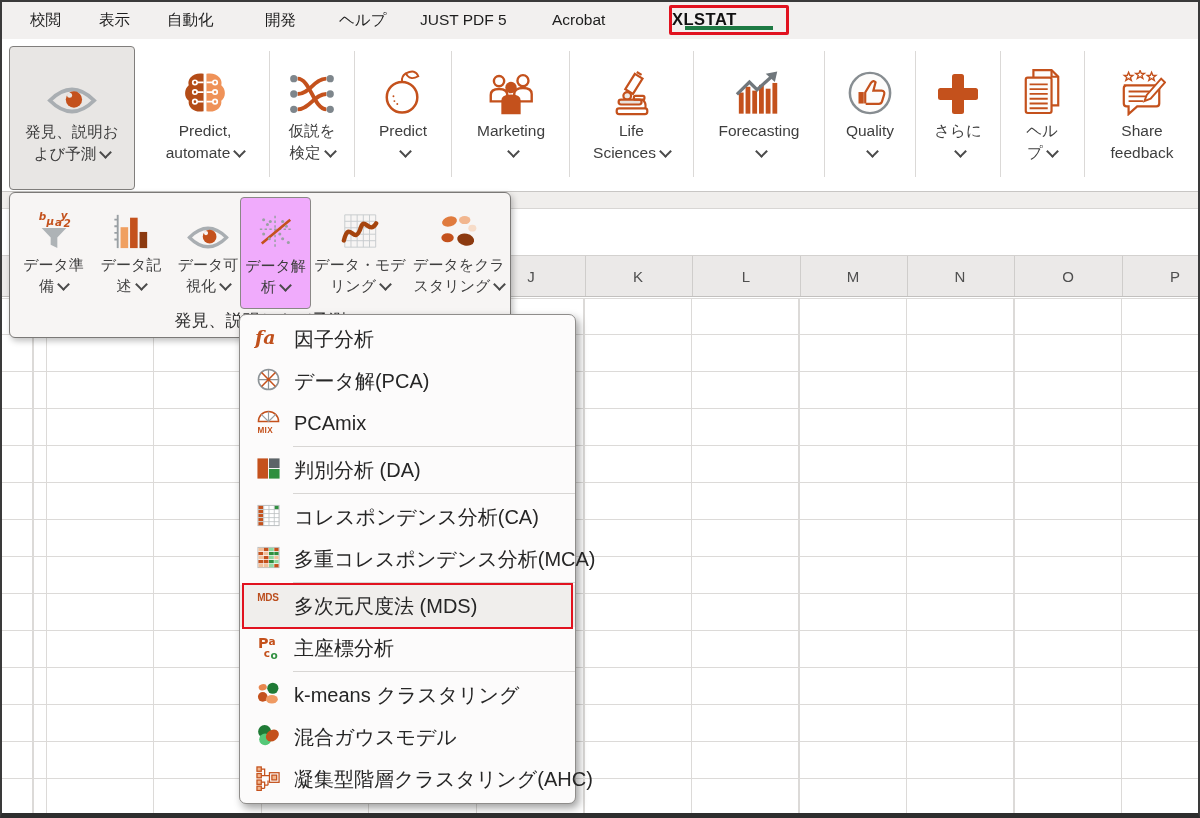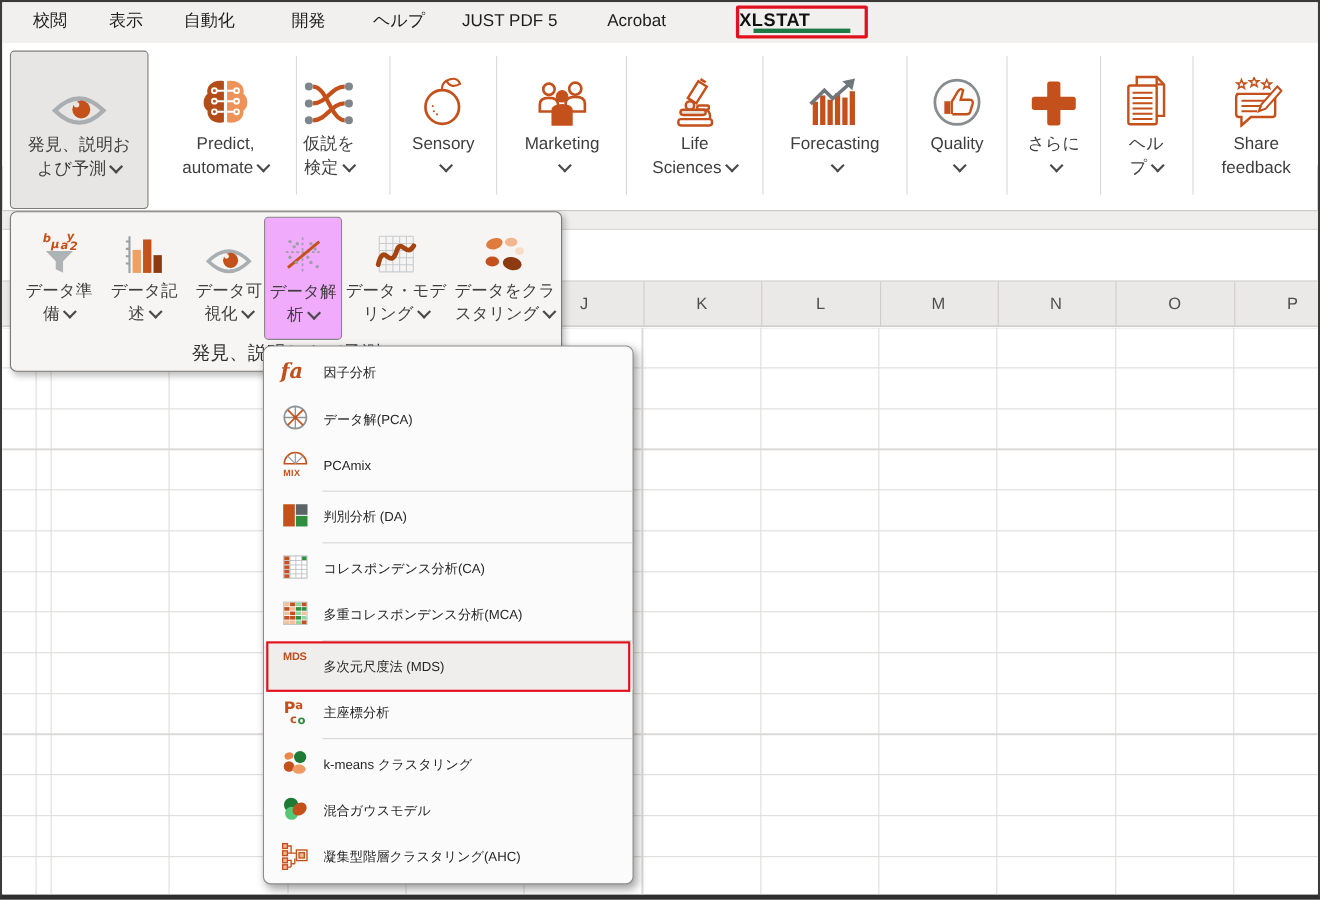--- a/index.html
+++ b/index.html
@@ -45,21 +45,21 @@
   .picon{height:50px;display:flex;align-items:flex-end;justify-content:center;padding-top:4px;}
   .plab{font-size:15px;line-height:21px;color:#3e3e3e;margin-top:3px;white-space:nowrap;}
   .pfooter{position:absolute;left:0;right:0;bottom:5px;text-align:center;font-size:17px;color:#2f2f2f;}
   
   .submenu{position:absolute;left:237px;top:312px;width:337px;height:490px;box-sizing:border-box;
     background:#fcfbfb;border:1px solid #8f8d8b;border-radius:7px;z-index:20;
     box-shadow:3px 4px 9px rgba(0,0,0,.38);padding-top:3px;}
   .mitem{display:flex;align-items:center;height:42px;padding-left:13px;position:relative;cursor:default;}
   .mitem.hl{background:#f0eeec;}
   .micon{width:30px;height:28px;display:flex;justify-content:center;margin-right:11px;flex:none;}
-  .mlabel{font-size:12px;color:#262626;white-space:nowrap;}
+  .mlabel{font-size:20px;color:#262626;white-space:nowrap;}
   .msep{height:1px;background:#d8d6d4;margin:2px 0 2px 53px;}
   .redbox{position:absolute;left:2px;right:2px;top:-2px;bottom:-2px;border:2.5px solid #e1121f;pointer-events:none;}
   .txticon{font-weight:bold;color:#bb4e1e;}
 </style>
 </head>
 <body>
 
 <div class="screen">
 
   <div class="sheet">
@@ -131,21 +131,21 @@
               <circle cx="34.5" cy="22" r="2.3"></circle>
               <circle cx="34.5" cy="32" r="2.3"></circle>
             <path d="M15.8,12 H22.5 M15.8,22 H22.5 M15.8,32 H22.5 M32.2,12 H25.5 M32.2,22 H25.5 M32.2,32 H25.5"></path>
           </g>
         </svg>
       </div>
       <div class="rlab"><span>Predict,</span><br>
         <span>automate</span><span class="chev"></span></div>
     </div>
 
-    <div class="rbtn" style="left:256px;width:82px">
+    <div class="rbtn" style="left:269px;width:82px">
       <div class="ricon">
         <svg width="46" height="44" viewBox="0 0 48 44">
           <g stroke="#c4511c" stroke-width="4" fill="none">
             <path d="M9,6 C22,6 26,38 39,38"></path>
             <path d="M9,22 C22,22 26,6 39,6"></path>
             <path d="M9,38 C22,38 26,22 39,22"></path>
           </g>
           <g fill="#7e868c">
             <circle cx="5" cy="6" r="3.8"></circle>
               <circle cx="5" cy="22" r="3.8"></circle>
@@ -166,21 +166,21 @@
           <circle cx="21" cy="29" r="16" fill="none" stroke="#c4511c" stroke-width="2.6"></circle>
           <path d="M21,13 Q20,7 25,4" fill="none" stroke="#c4511c" stroke-width="2"></path>
           <path d="M25,4 Q35,-1 38,7 Q29,12 25,4 Z" fill="none" stroke="#c4511c" stroke-width="2"></path>
           <g fill="#c4511c">
               <circle cx="13" cy="33" r="1"></circle>
               <circle cx="16" cy="36" r="1"></circle>
               <circle cx="12" cy="28" r="1"></circle>
             </g>
         </svg>
       </div>
-      <div class="rlab"><span>Sensory</span><br>
+      <div class="rlab"><span>Predict</span><br>
         <span></span><span class="chev"></span></div>
     </div>
 
     <div class="rbtn" style="left:452px;width:114px">
       <div class="ricon">
         <svg width="46" height="44" viewBox="0 0 50 46">
           <g stroke="#c4511c" stroke-width="2.6" fill="#fff">
             <circle cx="12" cy="9" r="5.6"></circle>
             <path d="M3,31 V24 Q3,17.5 12,17.5 Q21,17.5 21,24 V31 Z"></path>
             <circle cx="38" cy="8.5" r="6"></circle>

